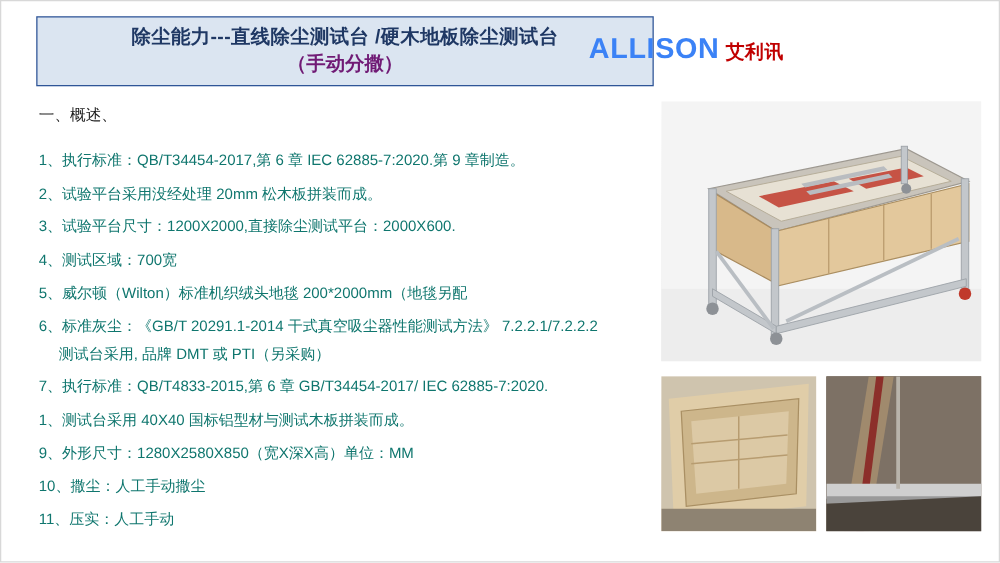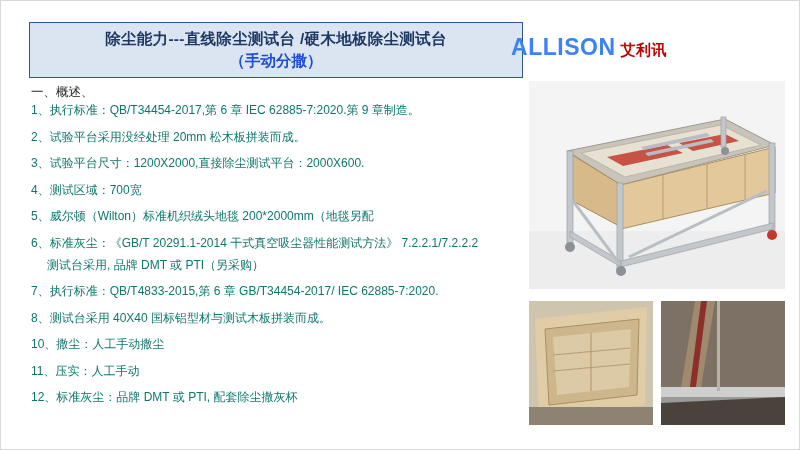--- a/index.html
+++ b/index.html
@@ -19,24 +19,23 @@
     width: 800px;
     height: 450px;
     box-sizing: border-box;
     border: 1px solid #d8d8d8;
   }
 
   
   .header {
     position: absolute;
     left: 0;
-    top: 9px;
+    top: 0;
     width: 644px;
     height: 72px;
-    padding-left: 40px;
   }
   .title-box {
     position: absolute;
     left: 28px;
     top: 12px;
     width: 494px;
     height: 56px;
     border: 1.5px solid #2f5597;
     background: #dbe5f1;
     box-sizing: border-box;
@@ -49,21 +48,21 @@
     font-size: 15.5px;
     font-weight: bold;
     color: #1f3864;
     letter-spacing: 0.3px;
     line-height: 22px;
     white-space: nowrap;
   }
   .title-line2 {
     font-size: 15.5px;
     font-weight: bold;
-    color: #1d4ed8;
+    color: #701a75;
     line-height: 22px;
     white-space: nowrap;
   }
 
   .logo {
     position: absolute;
     right: 18px;
     top: 24px;
     display: flex;
     align-items: baseline;
@@ -86,21 +85,21 @@
   
   .content {
     position: absolute;
     left: 30px;
     top: 82px;
     width: 495px;
   }
   .section-head {
     font-size: 12.5px;
     color: #1a1a1a;
-    margin-bottom: 1px;
+    margin-bottom: 19px;
     line-height: 18px;
   }
   .line {
     font-size: 12px;
     color: #0f766e;
     line-height: 17px;
     margin-bottom: 9.5px;
     white-space: nowrap;
   }
   .line.sub {
@@ -168,24 +167,24 @@
     <div class="section-head">一、概述、</div>
 
     <div class="line">1、执行标准：QB/T34454-2017,第 6 章 IEC 62885-7:2020.第 9 章制造。</div>
     <div class="line">2、试验平台采用没经处理 20mm 松木板拼装而成。</div>
     <div class="line">3、试验平台尺寸：1200X2000,直接除尘测试平台：2000X600.</div>
     <div class="line">4、测试区域：700宽</div>
     <div class="line">5、威尔顿（Wilton）标准机织绒头地毯 200*2000mm（地毯另配</div>
     <div class="line tight">6、标准灰尘：《GB/T 20291.1-2014 干式真空吸尘器性能测试方法》 7.2.2.1/7.2.2.2</div>
     <div class="line sub">测试台采用, 品牌 DMT 或 PTI（另采购）</div>
     <div class="line">7、执行标准：QB/T4833-2015,第 6 章 GB/T34454-2017/ IEC 62885-7:2020.</div>
-    <div class="line">8、测试台采用 40X40 国标铝型材与测试木板拼装而成。</div>
+    <div class="line">1、测试台采用 40X40 国标铝型材与测试木板拼装而成。</div>
+    <div class="line">9、外形尺寸：1280X2580X850（宽X深X高）单位：MM</div>
     <div class="line">10、撒尘：人工手动撒尘</div>
     <div class="line">11、压实：人工手动</div>
-    <div class="line">12、标准灰尘：品牌 DMT 或 PTI, 配套除尘撒灰杯</div>
   </div>
 
   <div class="photo photo-main">
     <svg class="rig" viewBox="0 0 256 208" preserveAspectRatio="none">
       <rect x="0" y="0" width="256" height="208" fill="#f4f4f4"></rect>
 
       <rect x="0" y="150" width="256" height="58" fill="#ededed"></rect>
 
       <polygon points="38,70 196,38 246,64 92,104" fill="#c9c4bb" stroke="#9d9890" stroke-width="1"></polygon>
 

